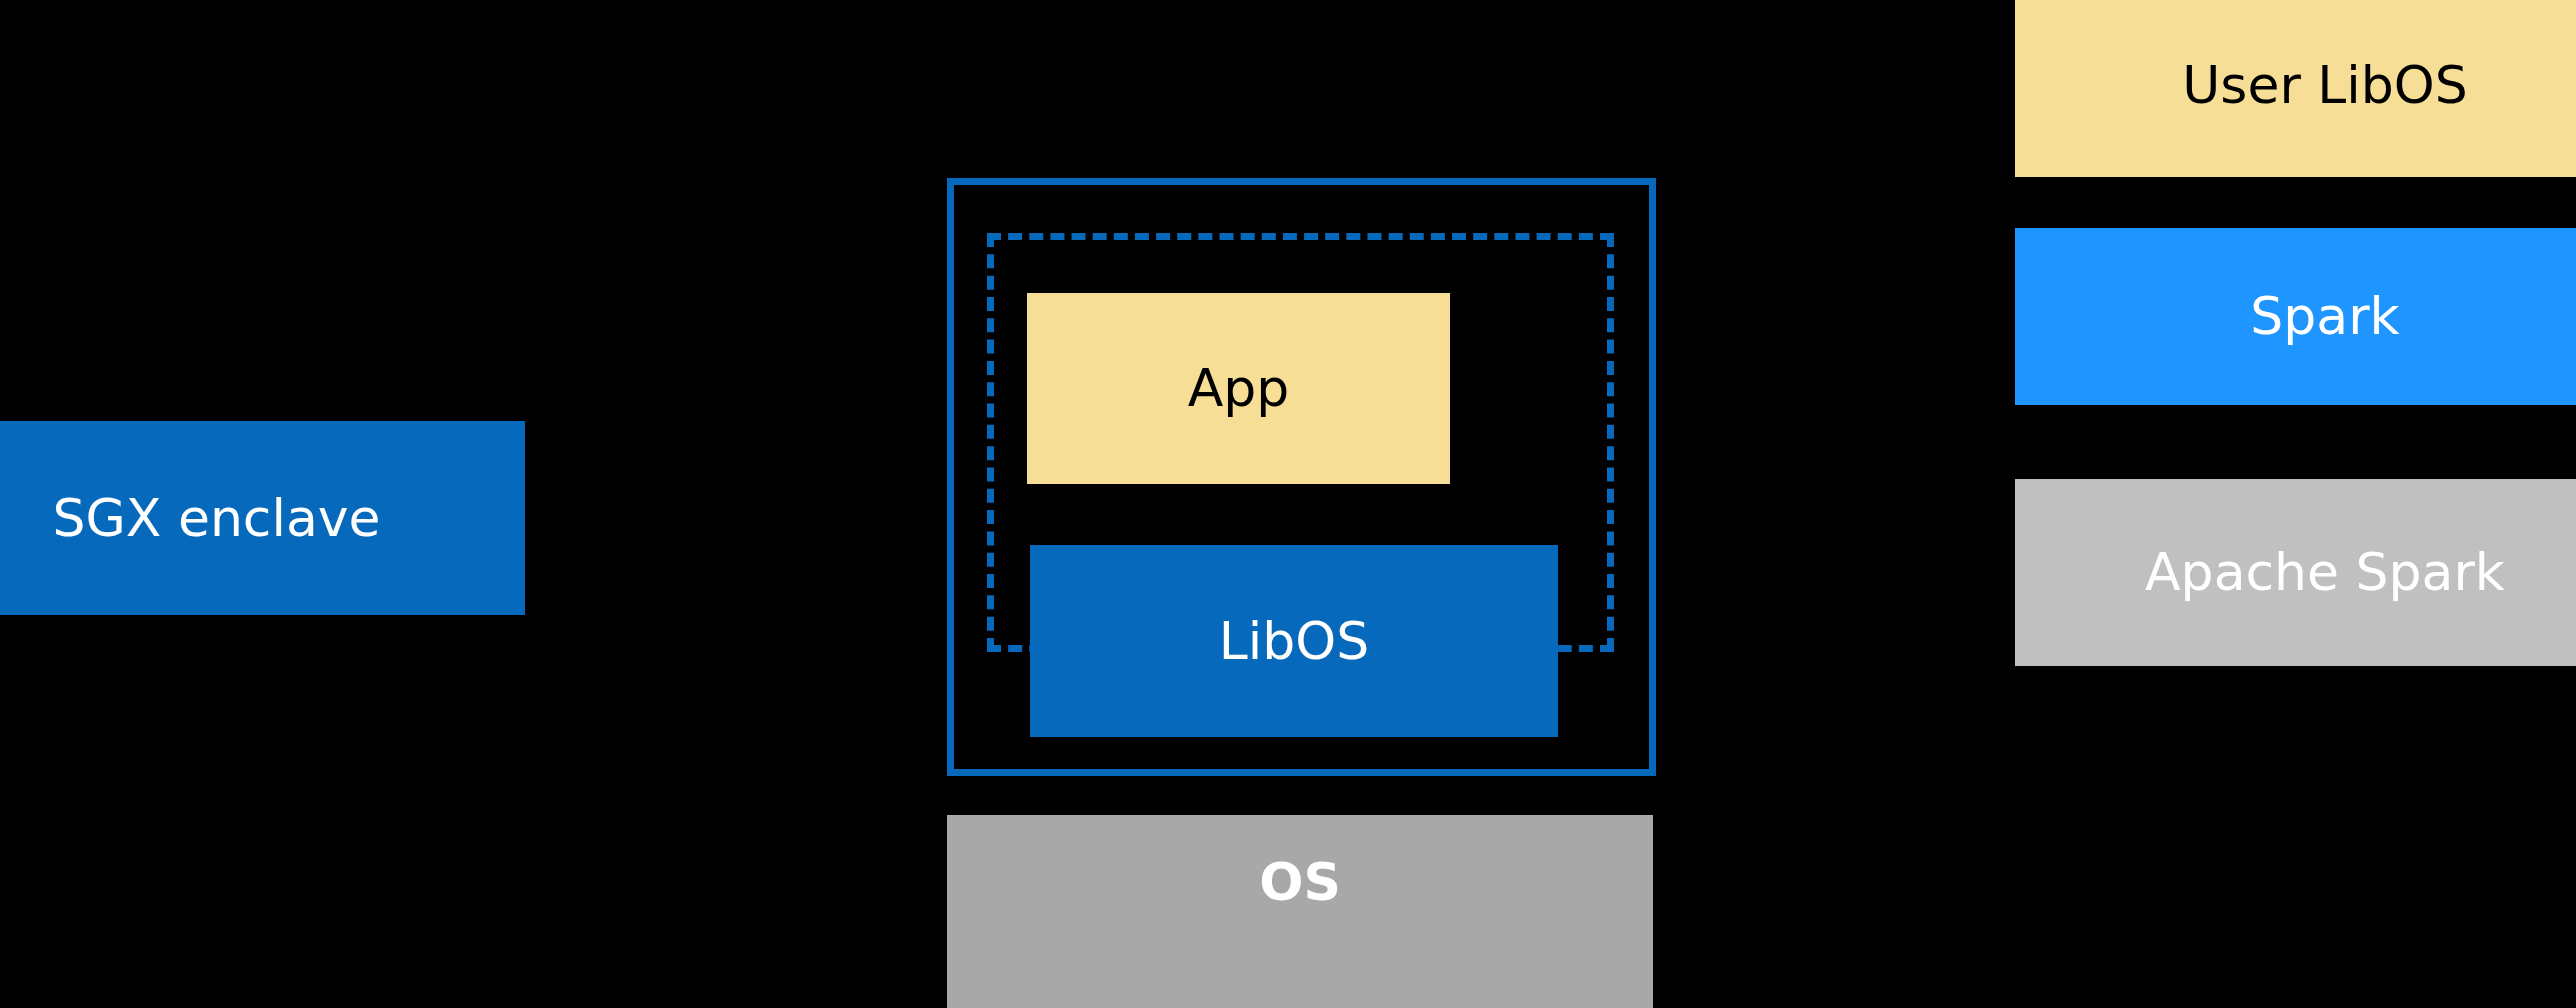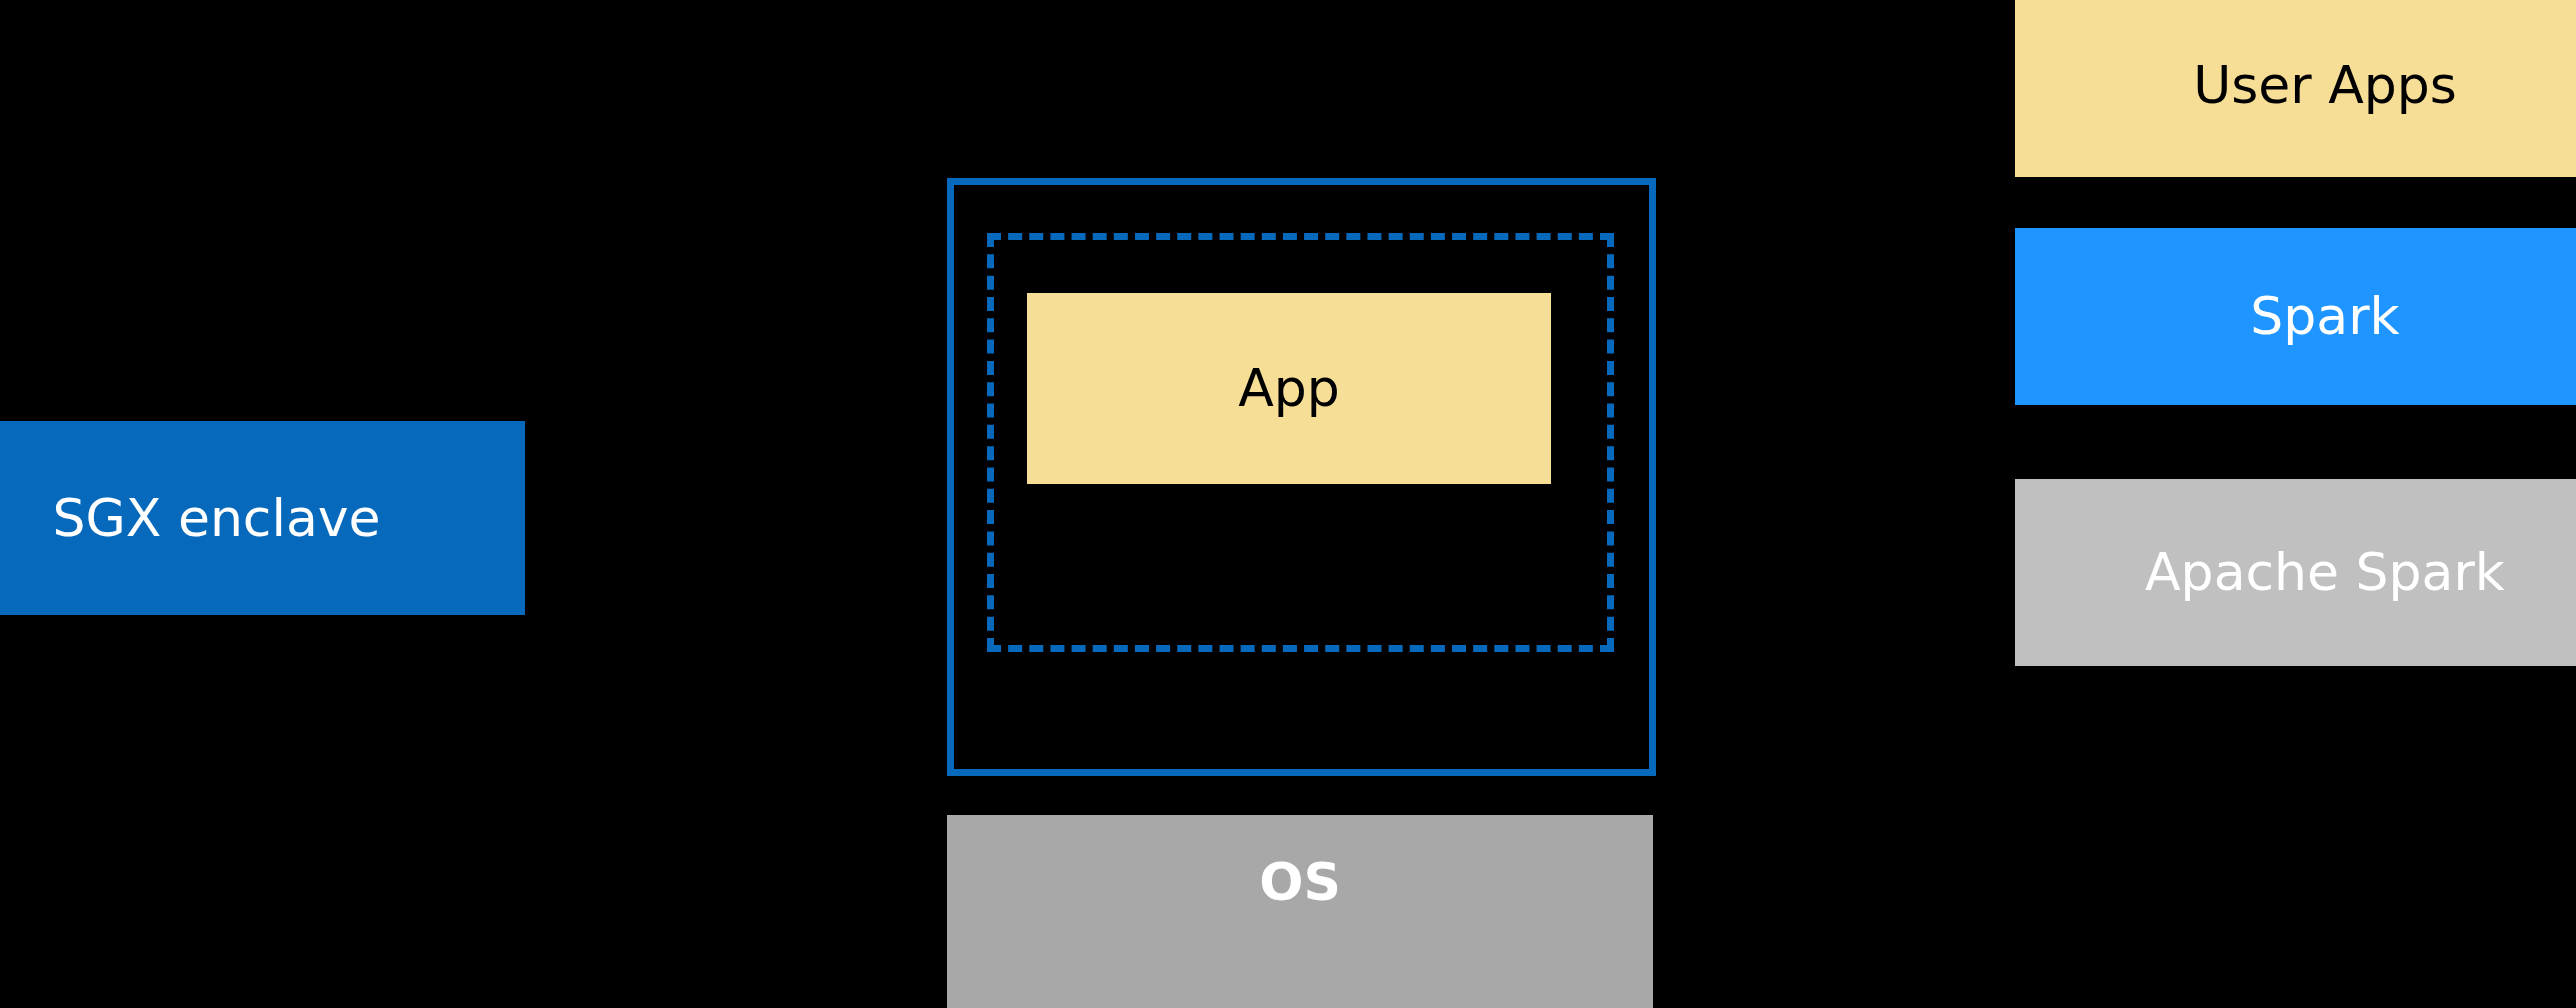--- a/index.html
+++ b/index.html
@@ -59,21 +59,21 @@
     width: 627px;
     height: 419px;
     border: 7.5px dashed #0769BC;
     background: transparent;
   }
 
   
   #app-box {
     left: 1027px;
     top: 293px;
-    width: 524px;
+    width: 423px;
     height: 191px;
     background: #F7DE96;
     color: #000000;
     font-size: 52px;
   }
 
   
   #libos-box {
     left: 1030px;
     top: 545px;
@@ -159,27 +159,30 @@
   </div>
 
   <div class="box" id="enclave-frame"></div>
 
   <div class="box" id="libos-dashed-frame"></div>
 
   <div class="box" id="app-box">
     <span class="box-label">App</span>
   </div>
 
+  <div class="box" id="libos-box">
+    <span class="box-label">LibOS</span>
+  </div>
 
   <div class="box" id="os-box">
     <span class="box-label">OS</span>
   </div>
 
   <div class="box" id="user-apps-box">
-    <span class="box-label">User Apps</span>
+    <span class="box-label">User LibOS</span>
   </div>
 
   <div class="box" id="bigdl-box">
     <span class="box-label">Spark</span>
   </div>
 
   <div class="box" id="apache-spark-box">
     <span class="box-label">Apache Spark</span>
   </div>
 

